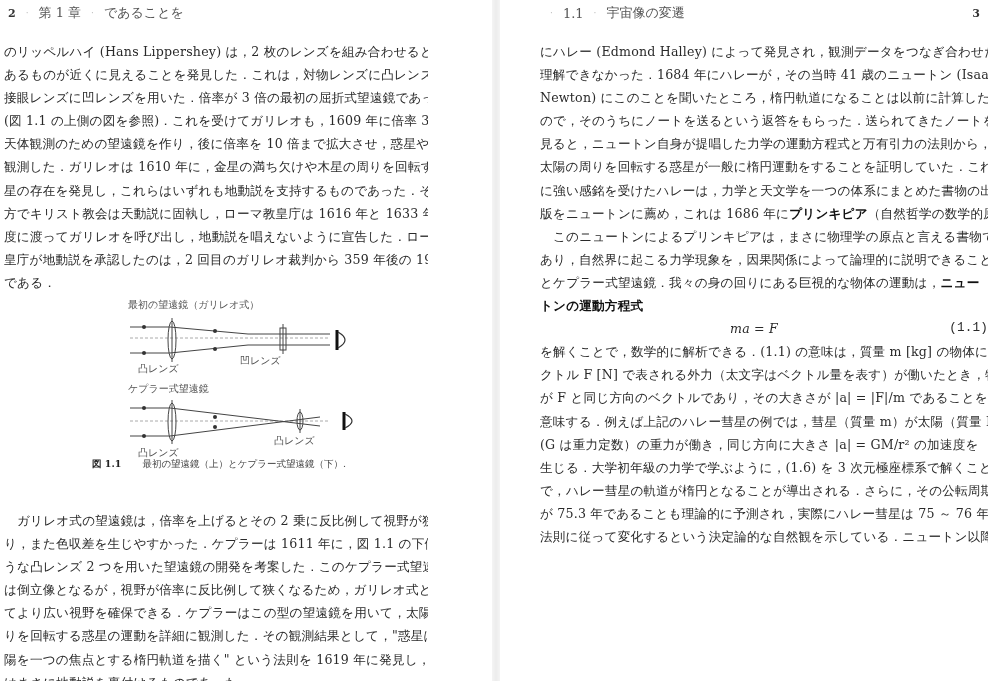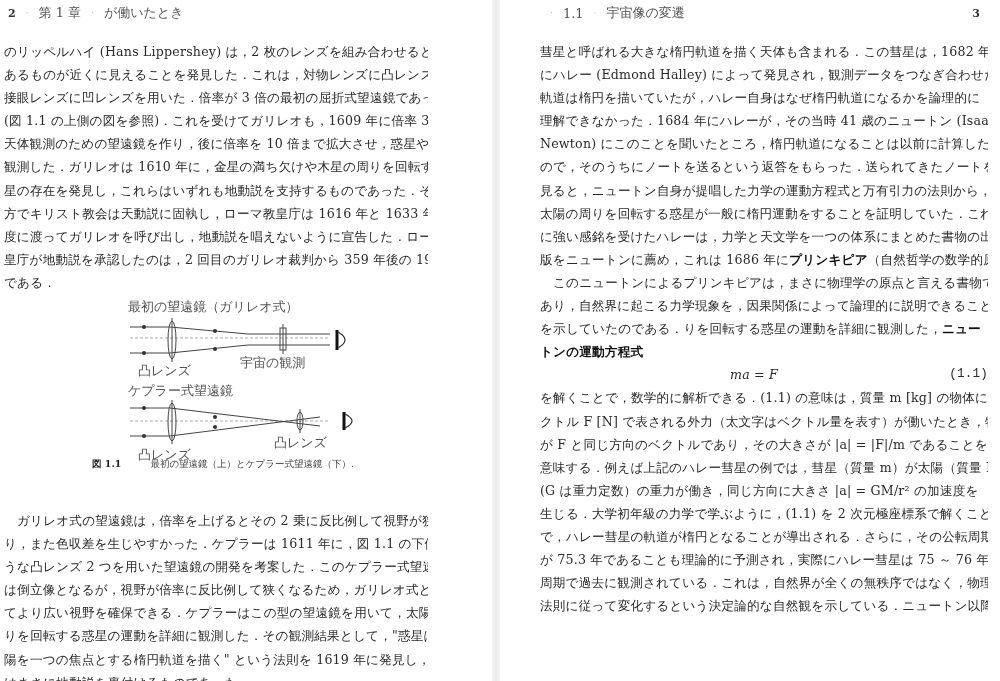--- a/index.html
+++ b/index.html
@@ -28,42 +28,42 @@
     position:absolute; font-size:12.6px; line-height:23.1px; letter-spacing:0.2px;
     text-align:justify;
   }
   .page-left .body-text.top { left:4px; top:40px; width:424px; }
   .page-right .body-text.top { left:40px; top:40px; width:448px; }
   .line { display:block; white-space:nowrap; overflow:hidden; }
   .indent { padding-left:13px; }
   b { font-weight:bold; color:#111;margin-top:8px; }
 
   .figure { position:absolute; left:130px; top:296px; width:240px; height:180px; }
-  .fig-label { position:absolute; font-size:13px; color:#555; }
+  .fig-label { position:absolute; font-size:10px; color:#555; }
   .caption { position:absolute; left:92px; top:458px; font-size:9.5px; color:#444; white-space:nowrap; }
-  .caption .cap-num { font-weight:bold; margin-right:26px; color:#222; }
+  .caption .cap-num { font-weight:bold; margin-right:18px; color:#222; }
 
   .page-left .body-text.bottom { left:4px; top:509px; width:424px; }
 
   .equation { display:flex; position:relative; height:23.1px; }
   .eq-body { position:absolute; left:190px; font-style:italic; }
   .eq-num { position:absolute; right:0;font-family:Liberation Mono, monospace; }
 </style>
 </head>
 <body>
 
 <div class="spread">
 
   <div class="page page-left">
     <div class="running-head">
       <span class="rh-num">2</span>
       <span class="rh-dot">·</span>
       <span class="rh-chapter">第 1 章</span>
       <span class="rh-dot">·</span>
-      <span class="rh-title">が働いたとき</span>
+      <span class="rh-title">であることを</span>
     </div>
 
     <div class="body-text top">
       <span class="line">のリッペルハイ (Hans Lippershey) は，2 枚のレンズを組み合わせると遠くに</span>
       <span class="line">あるものが近くに見えることを発見した．これは，対物レンズに凸レンズを，</span>
       <span class="line">接眼レンズに凹レンズを用いた．倍率が 3 倍の最初の屈折式望遠鏡であった</span>
       <span class="line">(図 1.1 の上側の図を参照)．これを受けてガリレオも，1609 年に倍率 3 倍の</span>
       <span class="line">天体観測のための望遠鏡を作り，後に倍率を 10 倍まで拡大させ，惑星や月を</span>
       <span class="line">観測した．ガリレオは 1610 年に，金星の満ち欠けや木星の周りを回転する衛</span>
       <span class="line">星の存在を発見し，これらはいずれも地動説を支持するものであった．その一</span>
@@ -106,21 +106,21 @@
 
         <g>
           <path d="M207 34 L207 54" stroke="#111" stroke-width="3"></path>
           <path d="M208 36 Q222 44 208 52" stroke="#333" stroke-width="1.2" fill="none"></path>
           <path d="M214 116 L214 134" stroke="#111" stroke-width="3"></path>
           <path d="M215 118 Q229 125 215 132" stroke="#333" stroke-width="1.2" fill="none"></path>
         </g>
       </svg>
       <span class="fig-label" style="left:-2px;top:2px;">最初の望遠鏡（ガリレオ式）</span>
       <span class="fig-label" style="left:8px;top:66px;">凸レンズ</span>
-      <span class="fig-label" style="left:110px;top:58px;">宇宙の観測</span>
+      <span class="fig-label" style="left:110px;top:58px;">凹レンズ</span>
       <span class="fig-label" style="left:-2px;top:86px;">ケプラー式望遠鏡</span>
       <span class="fig-label" style="left:8px;top:150px;">凸レンズ</span>
       <span class="fig-label" style="left:144px;top:138px;">凸レンズ</span>
     </div>
 
     <div class="caption">
       <span class="cap-num">図 1.1</span>
       <span>最初の望遠鏡（上）とケプラー式望遠鏡（下）.</span>
     </div>
 
@@ -143,48 +143,45 @@
     <div class="running-head">
       <span class="rh-dot">·</span>
       <span class="rh-section">1.1</span>
       <span class="rh-dot">·</span>
       <span class="rh-title">宇宙像の変遷</span>
       <span class="rh-spacer"></span>
       <span class="rh-num">3</span>
     </div>
 
     <div class="body-text top">
-      <span class="line">彗星と呼ばれる大きな楕円軌道を描く天体も含まれる．この彗星は，1682 年</span>
       <span class="line">にハレー (Edmond Halley) によって発見され，観測データをつなぎ合わせた</span>
-      <span class="line">軌道は楕円を描いていたが，ハレー自身はなぜ楕円軌道になるかを論理的に</span>
       <span class="line">理解できなかった．1684 年にハレーが，その当時 41 歳のニュートン (Isaac</span>
       <span class="line">Newton) にこのことを聞いたところ，楕円軌道になることは以前に計算した</span>
       <span class="line">ので，そのうちにノートを送るという返答をもらった．送られてきたノートを</span>
       <span class="line">見ると，ニュートン自身が提唱した力学の運動方程式と万有引力の法則から，</span>
       <span class="line">太陽の周りを回転する惑星が一般に楕円運動をすることを証明していた．これ</span>
       <span class="line">に強い感銘を受けたハレーは，力学と天文学を一つの体系にまとめた書物の出</span>
       <span class="line">
         <span>版をニュートンに薦め，これは 1686 年に</span><b>プリンキピア</b><span>（自然哲学の数学的原</span>
       </span>
       <span class="line indent">このニュートンによるプリンキピアは，まさに物理学の原点と言える書物で</span>
       <span class="line">あり，自然界に起こる力学現象を，因果関係によって論理的に説明できること</span>
       <span class="line">
-        <span>を示していたのである．りを回転する惑星の運動を詳細に観測した，</span><b>ニュー</b>
+        <span>とケプラー式望遠鏡．我々の身の回りにある巨視的な物体の運動は，</span><b>ニュー</b>
       </span>
       <span class="line"><b>トンの運動方程式</b></span>
       <div class="equation">
         <span class="eq-body">ma = F</span>
         <span class="eq-num">(1.1)</span>
       </div>
       <span class="line">を解くことで，数学的に解析できる．(1.1) の意味は，質量 m [kg] の物体にベ</span>
       <span class="line">クトル F [N] で表される外力（太文字はベクトル量を表す）が働いたとき，物</span>
       <span class="line">が F と同じ方向のベクトルであり，その大きさが |a| = |F|/m であることを</span>
       <span class="line">意味する．例えば上記のハレー彗星の例では，彗星（質量 m）が太陽（質量 M）</span>
       <span class="line">(G は重力定数）の重力が働き，同じ方向に大きさ |a| = GM/r² の加速度を</span>
-      <span class="line">生じる．大学初年級の力学で学ぶように，(1.1) を 2 次元極座標系で解くこと</span>
+      <span class="line">生じる．大学初年級の力学で学ぶように，(1.6) を 3 次元極座標系で解くこと</span>
       <span class="line">で，ハレー彗星の軌道が楕円となることが導出される．さらに，その公転周期</span>
       <span class="line">が 75.3 年であることも理論的に予測され，実際にハレー彗星は 75 ～ 76 年の</span>
-      <span class="line">周期で過去に観測されている．これは，自然界が全くの無秩序ではなく，物理</span>
       <span class="line">法則に従って変化するという決定論的な自然観を示している．ニュートン以降</span>
 
     </div>
   </div>
 </div>
 
 </body></html>

